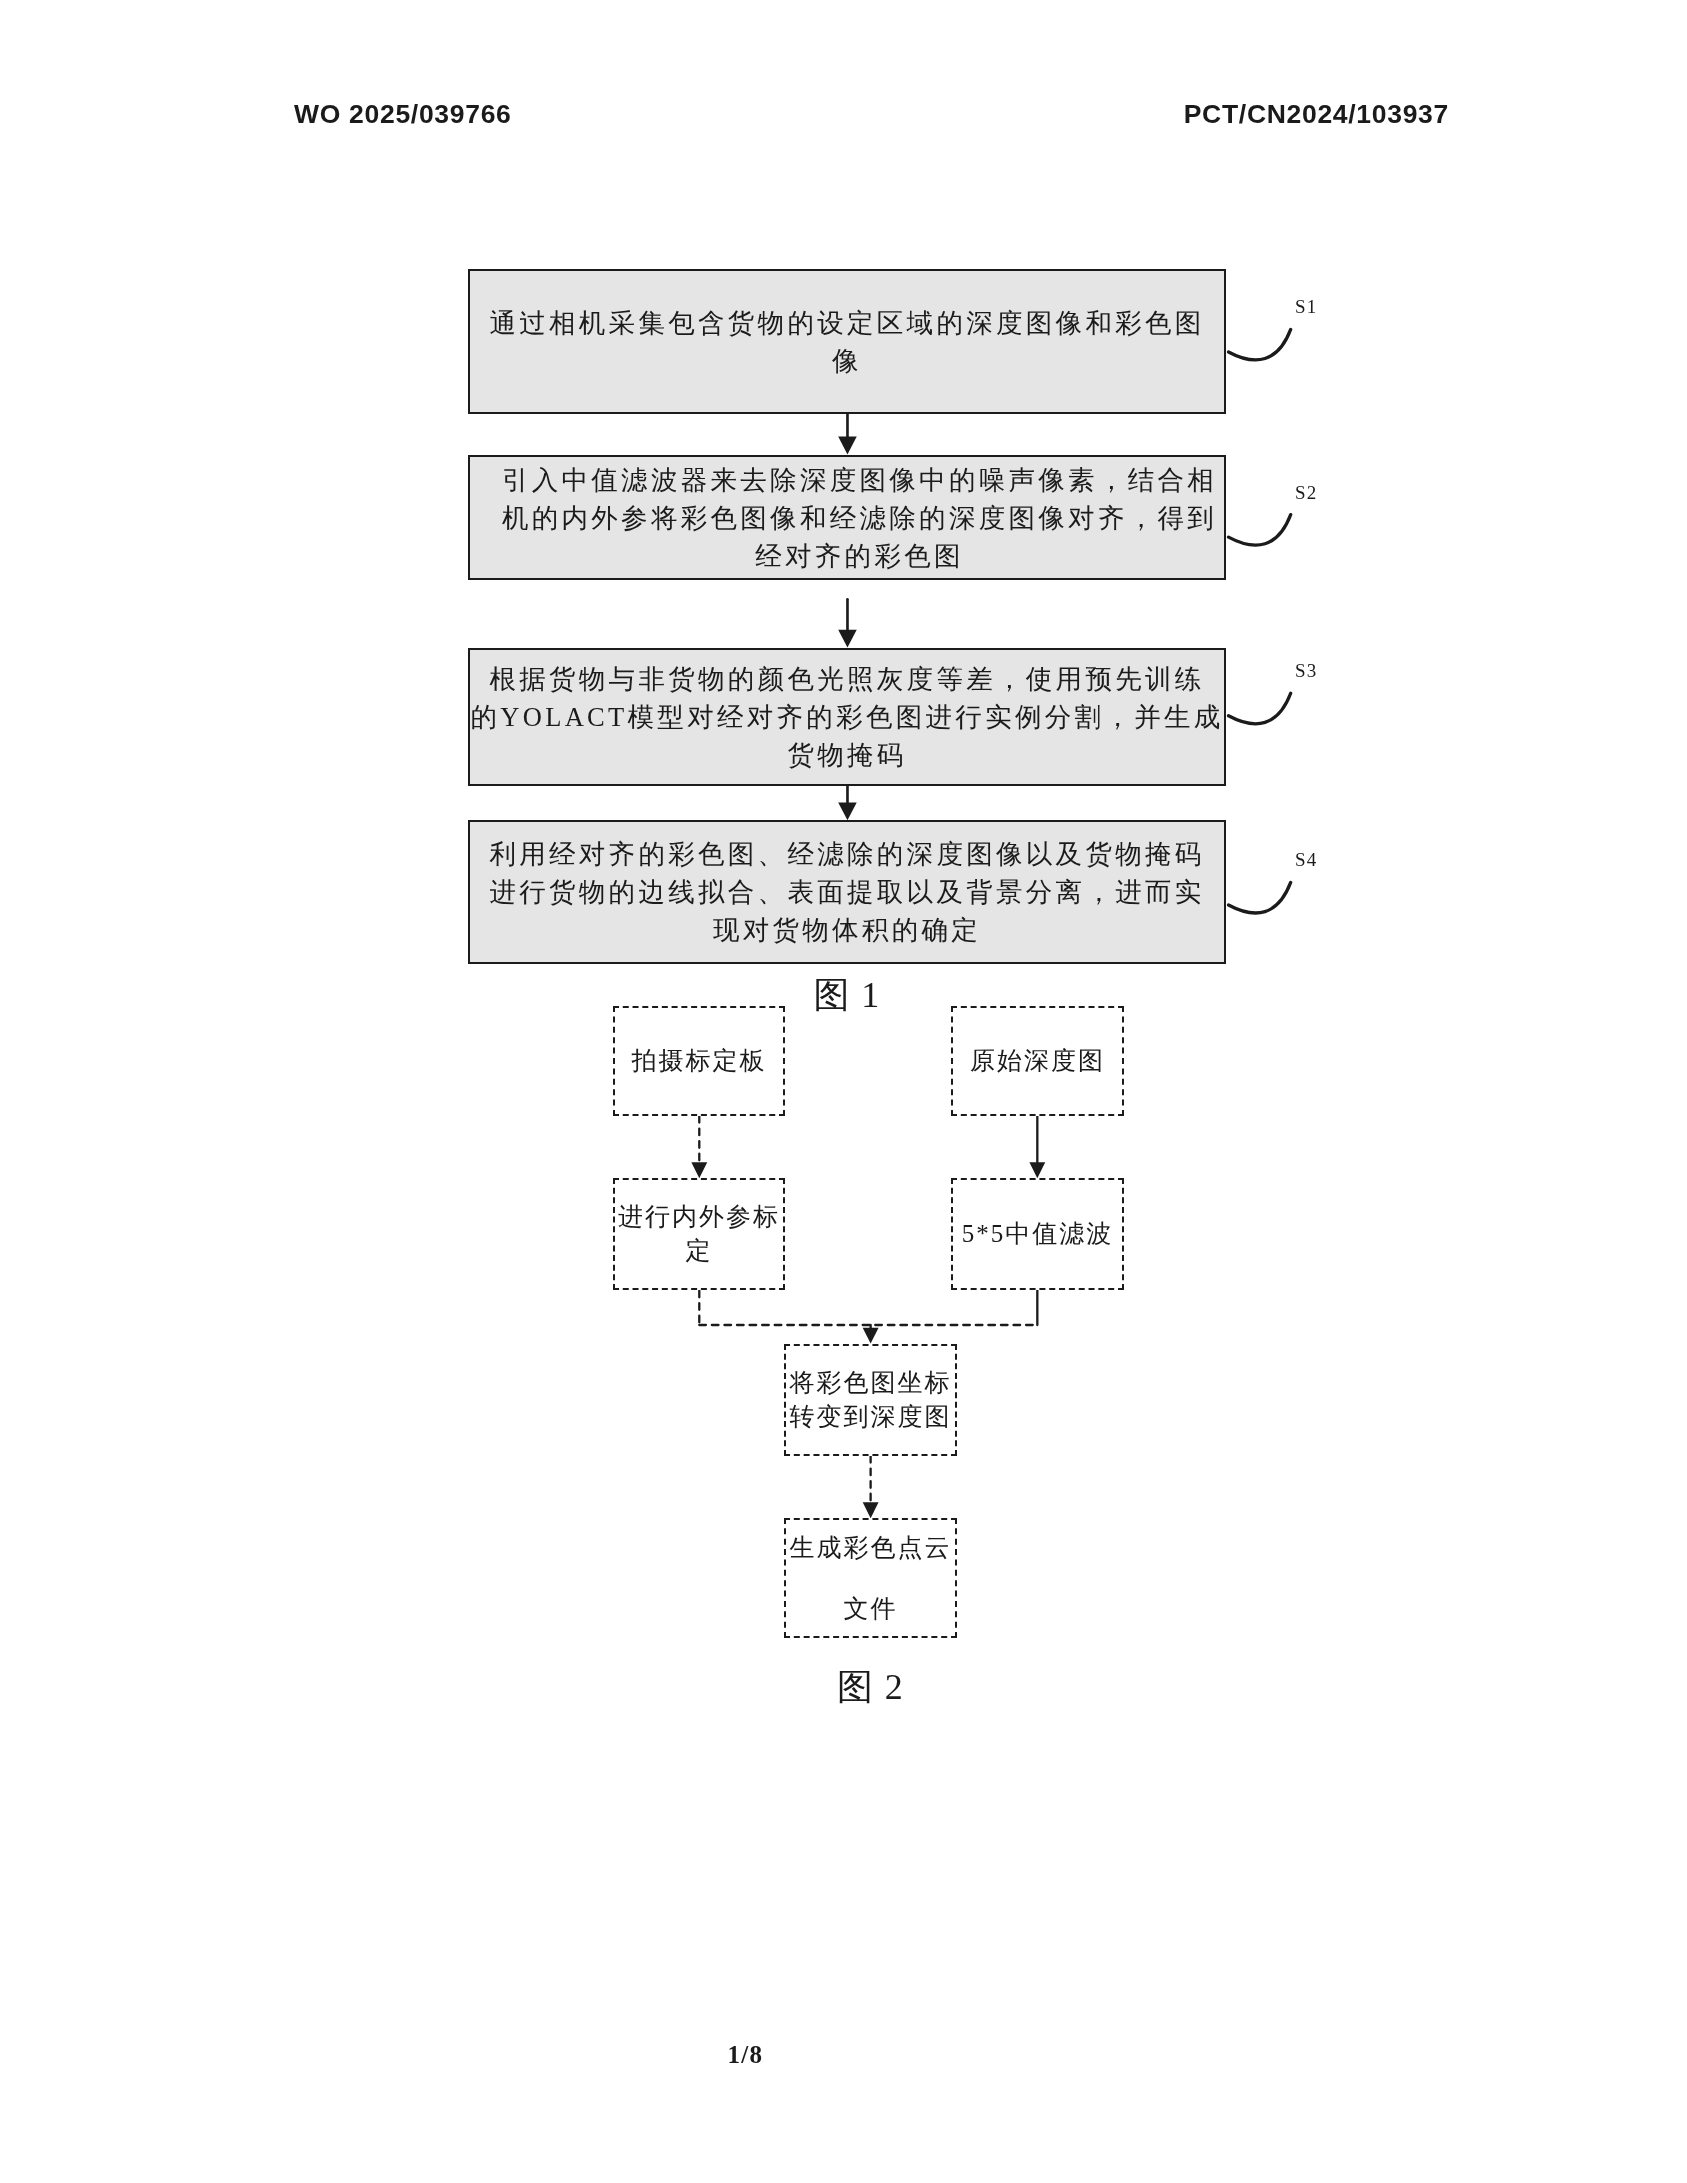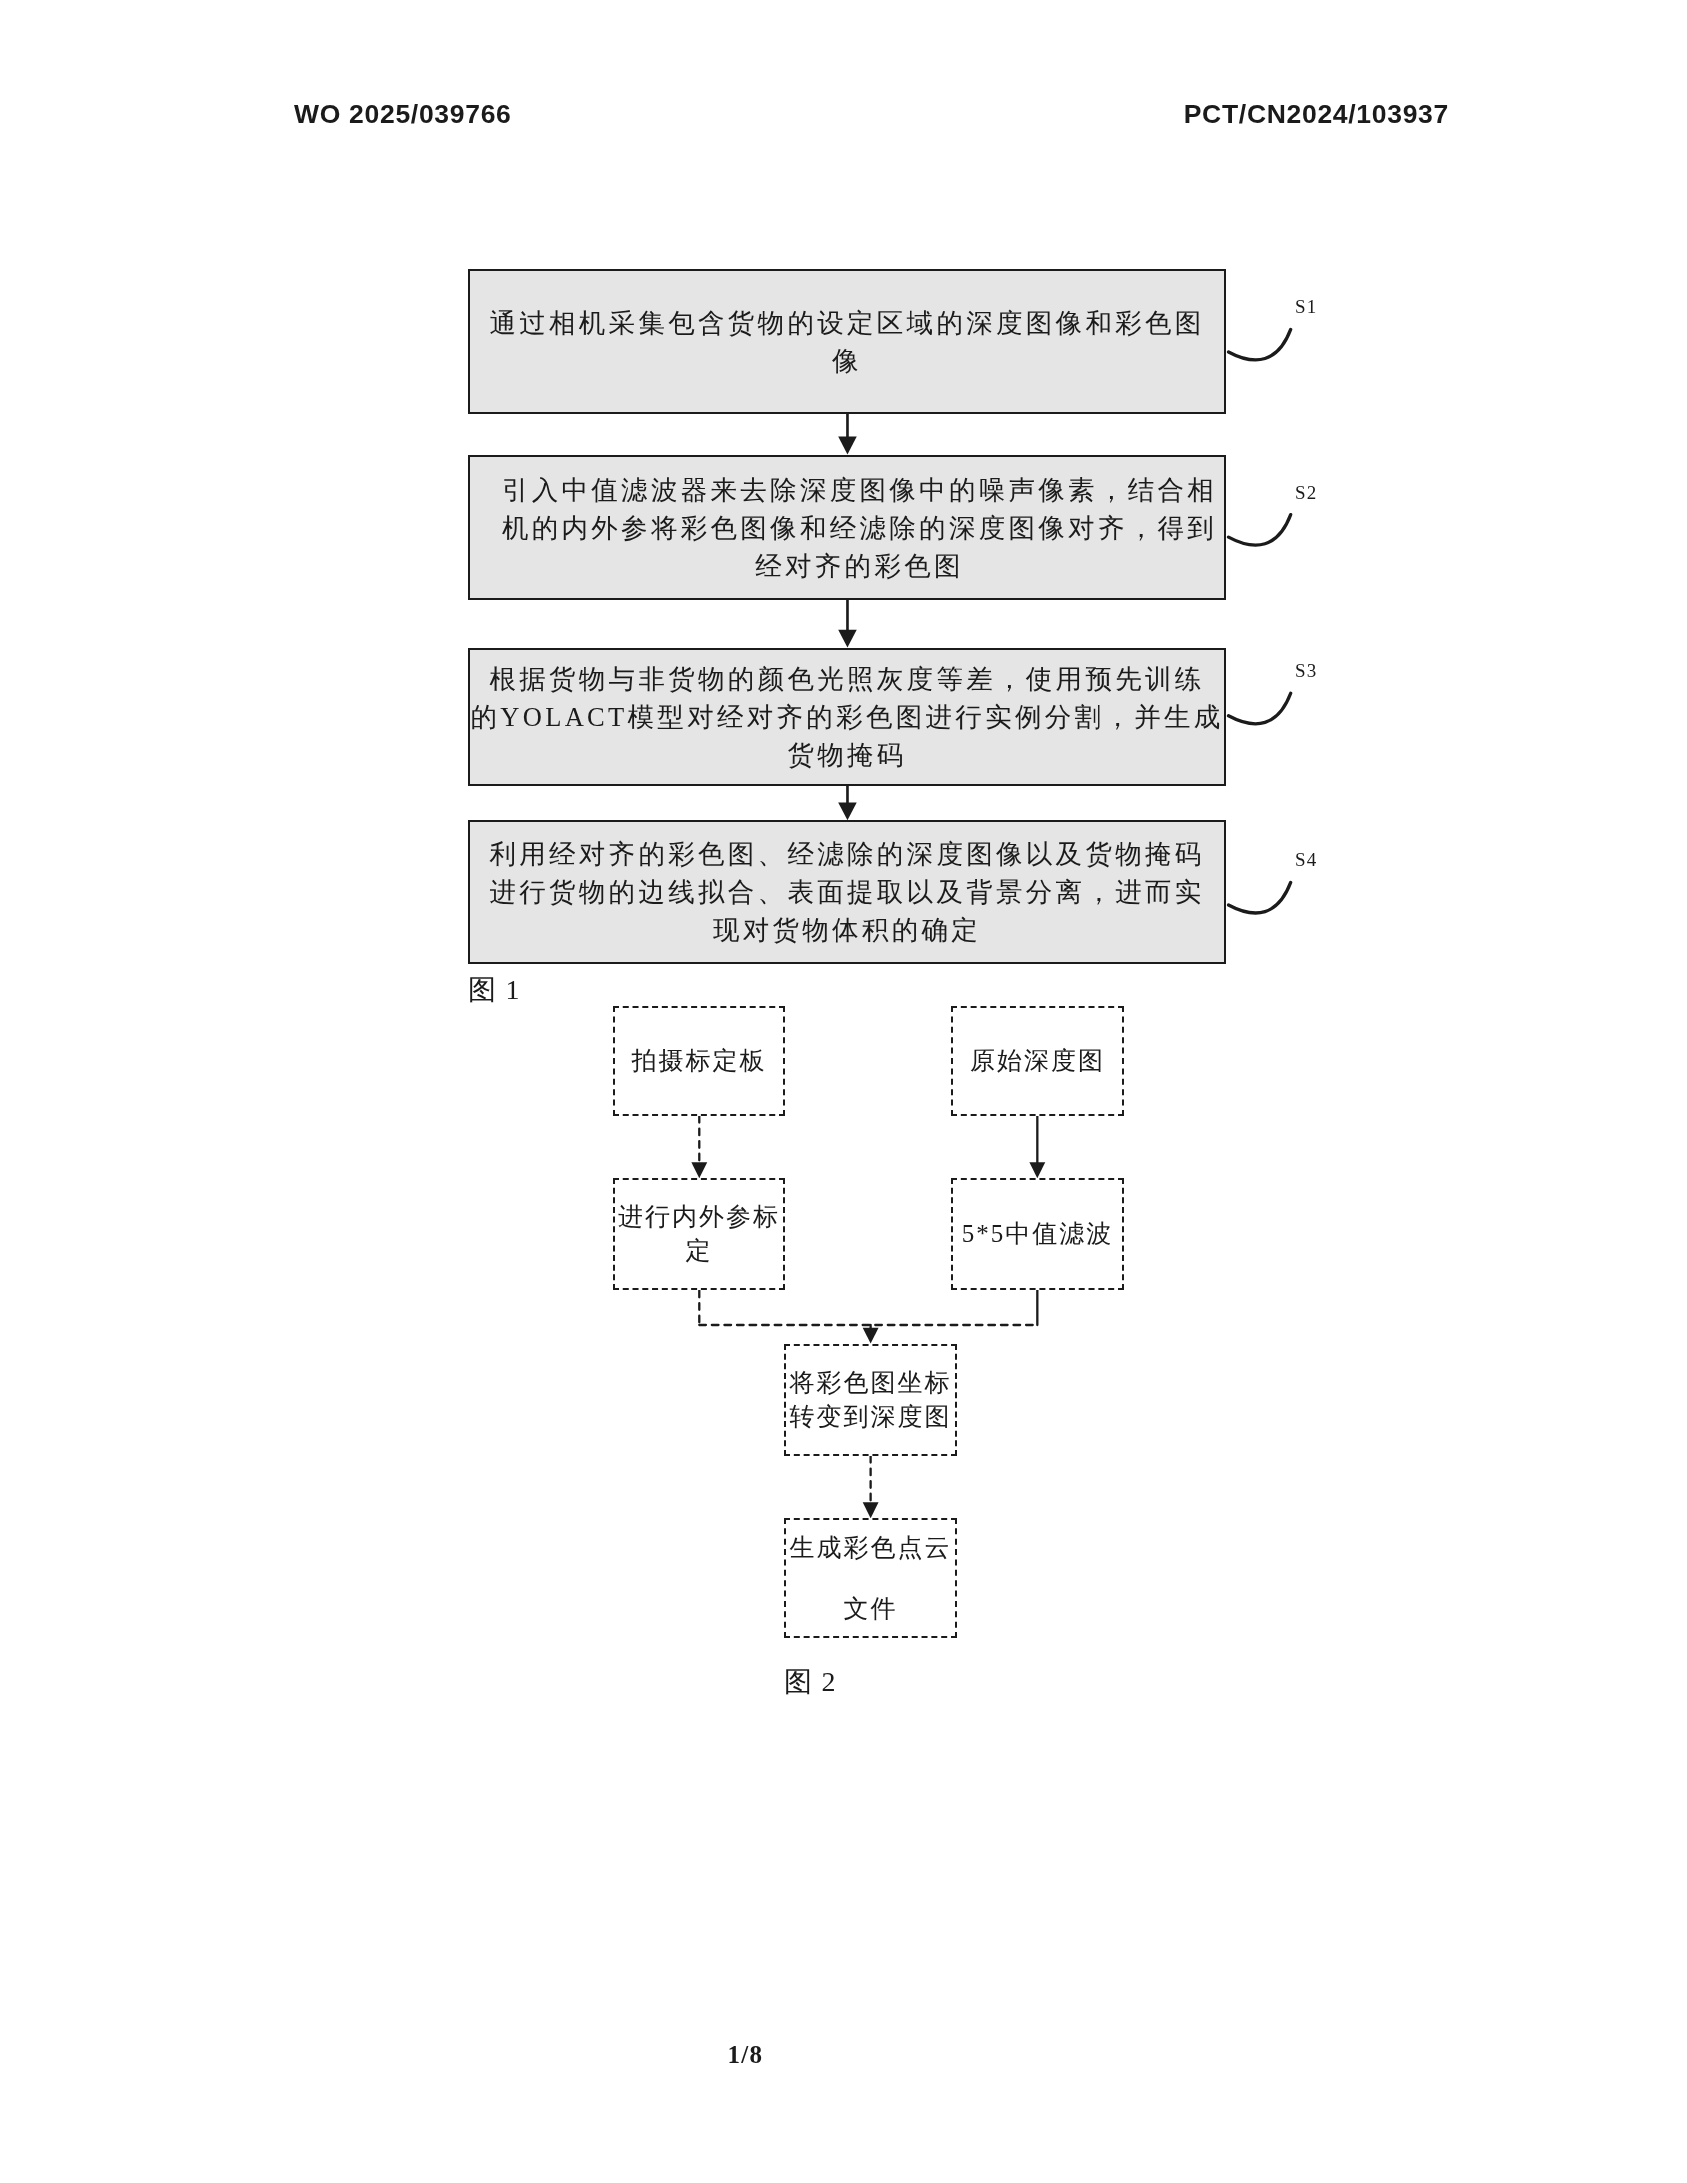--- a/index.html
+++ b/index.html
@@ -43,40 +43,40 @@
     box-sizing: border-box;
   }
   .step-box .tline {
     font-size: 26.5px;
     line-height: 38px;
     letter-spacing: 3.3px;
     white-space: nowrap;
     text-align: center;
   }
   .box-s1 { top: 269px;  height: 145px; }
-  .box-s2 { top: 455px;  height: 145px; padding-left: 25px; }
+  .box-s2 { top: 455px;  height: 125px; padding-left: 25px; }
   .box-s3 { top: 648px;  height: 138px; }
   .box-s4 { top: 820px; height: 144px; }
 
   .slabel {
     position: absolute;
     left: 1295px;
     font-size: 19px;
     letter-spacing: 1.3px;
     white-space: nowrap;
   }
   .sl-1 { top: 296px; }
   .sl-2 { top: 482px; }
   .sl-3 { top: 660px; }
   .sl-4 { top: 849px; }
 
   .caption {
     position: absolute;
-    font-size: 28px;
-    text-align: left;
+    font-size: 36px;
+    text-align: center;
     letter-spacing: 1.3px;
     white-space: nowrap;
   }
   .cap1 { left: 468px;  width: 758px; top: 971px; }
   .cap2 { left: 784px; width: 173px;  top: 1663px; }
 
   
   .node-box {
     position: absolute;
     border: 2px dashed #1b1b1b;

